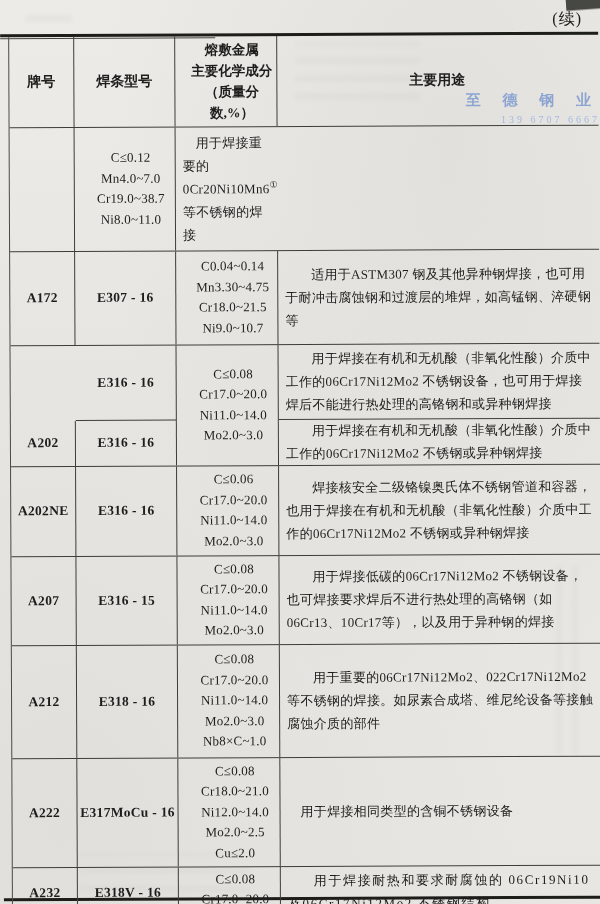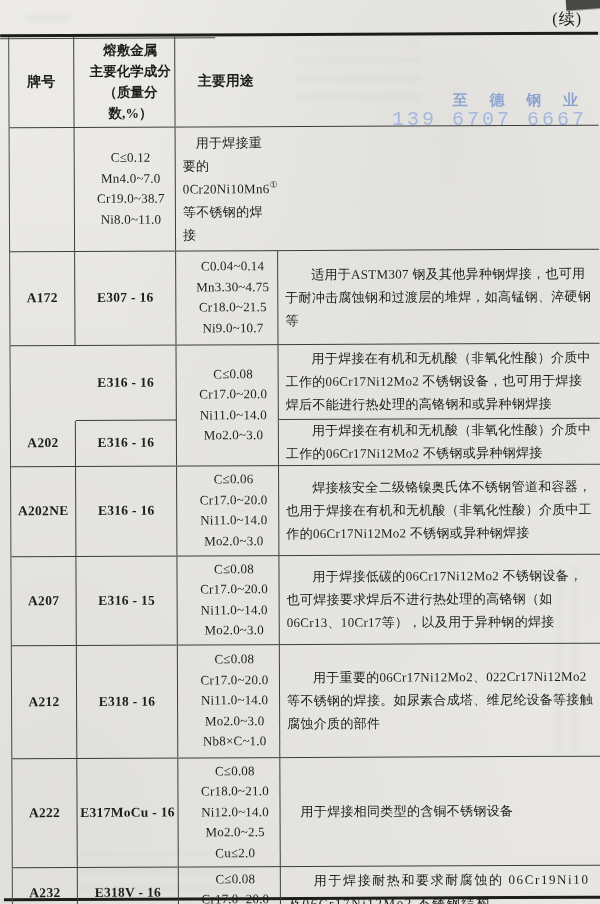--- a/index.html
+++ b/index.html
@@ -19,23 +19,23 @@
   .smudge{position:absolute;pointer-events:none;filter:blur(2px);}
   .smudge-h{background:repeating-linear-gradient(0deg,rgba(90,95,100,.5) 0 7px,transparent 7px 18px);}
   .smudge-v{background:repeating-linear-gradient(90deg,rgba(90,95,100,.5) 0 6px,transparent 6px 16px);}
   .s1{left:26px;top:8px;width:46px;height:14px;opacity:.10;}
   .s2{left:295px;top:42px;width:125px;height:58px;opacity:.07;}
   .s3{left:556px;top:565px;width:32px;height:190px;opacity:.07;}
   .s4{left:80px;top:852px;width:170px;height:40px;opacity:.05;}
   
   .continued{position:absolute;top:9px;right:18px;font-size:16px;letter-spacing:1px;color:#1d1d1b;}
   
-  .watermark{position:absolute;top:90px;right:13px;text-align:right;line-height:20px;}
+  .watermark{position:absolute;top:90px;right:0;text-align:right;line-height:20px;}
   .wm-company{font-size:15px;font-weight:bold;letter-spacing:9px;color:#7e9ad0;opacity:.85;}
-  .wm-phone{font-size:20px;letter-spacing:3px;color:#9db3e2;opacity:.9;font-family:Liberation Mono, monospace;}
+  .wm-phone{font-size:10px;letter-spacing:3px;color:#9db3e2;opacity:.9;font-family:Liberation Serif, serif;}
   
   .sheet{position:absolute;left:0;top:0;width:600px;transform:rotate(-0.25deg);transform-origin:50% 50%;}
   .rule-top{position:absolute;left:0;top:33px;width:598px;height:2.5px;background:#1d1d1a;}
   .rule-top2{position:absolute;left:0;top:37px;width:215px;height:1px;background:#43433f;}
   .rule-bottom{position:absolute;left:0;top:897px;width:600px;height:2.5px;background:#1d1d1a;}
   .table{position:absolute;left:8px;top:35.5px;width:589px;border-left:1px solid #4a4a46;}
   .r,.mg{display:grid;grid-template-columns:65px 101px 102px 1fr;border-bottom:1px solid #3d3d39;}
   .table > :last-child{border-bottom:none;}
   .c{border-right:1px solid #3d3d39;display:flex;align-items:center;justify-content:center;
      text-align:center;padding:3px 2px;box-sizing:border-box;min-width:0;}
@@ -74,20 +74,23 @@
     <div class="rule-top2"></div>
     <div class="rule-bottom"></div>
 
     <div class="table">
 
       <div class="r hd" style="min-height:71px">
         <div class="c">
             <span>牌号</span>
           </div>
         <div class="c">
+            <span>焊条型号</span>
+          </div>
+        <div class="c">
             <span class="pre comp-hd">熔敷金属
 主要化学成分
 （质量分数,%）</span>
           </div>
         <div class="c usage" style="justify-content:center;text-align:center">
             <span>主要用途</span>
           </div>
       </div>
 
       <div class="r" style="min-height:85px">

